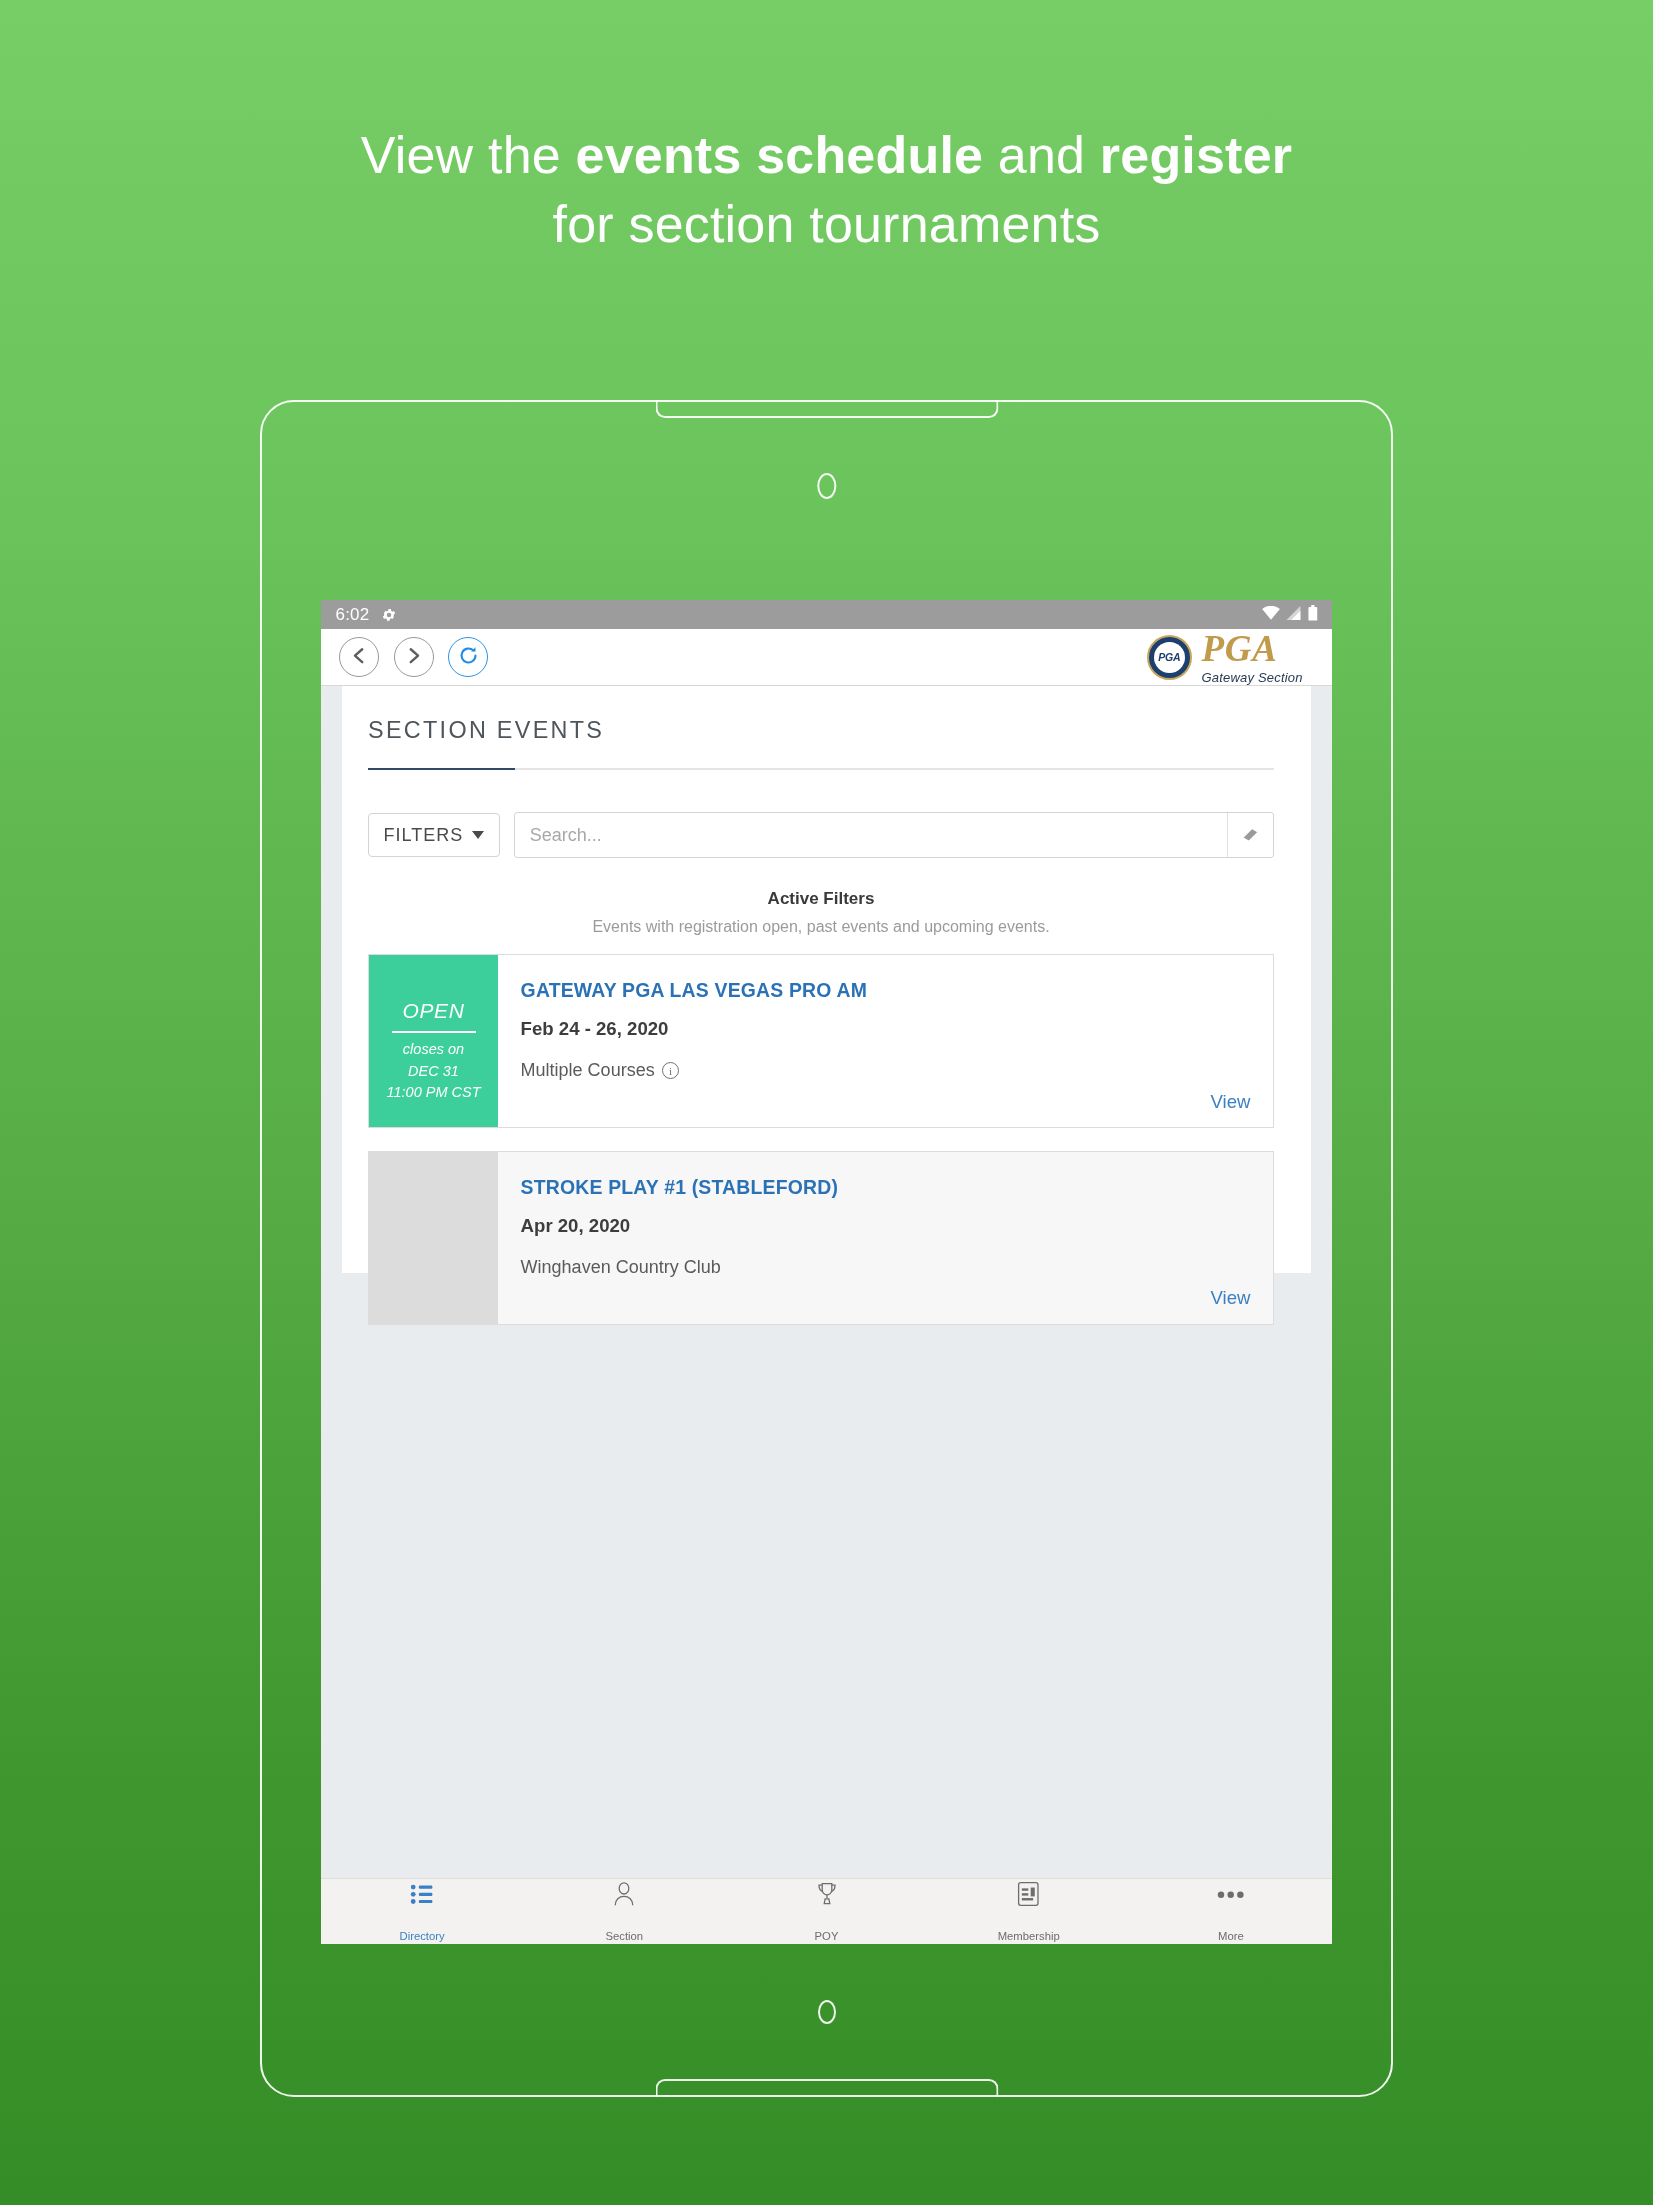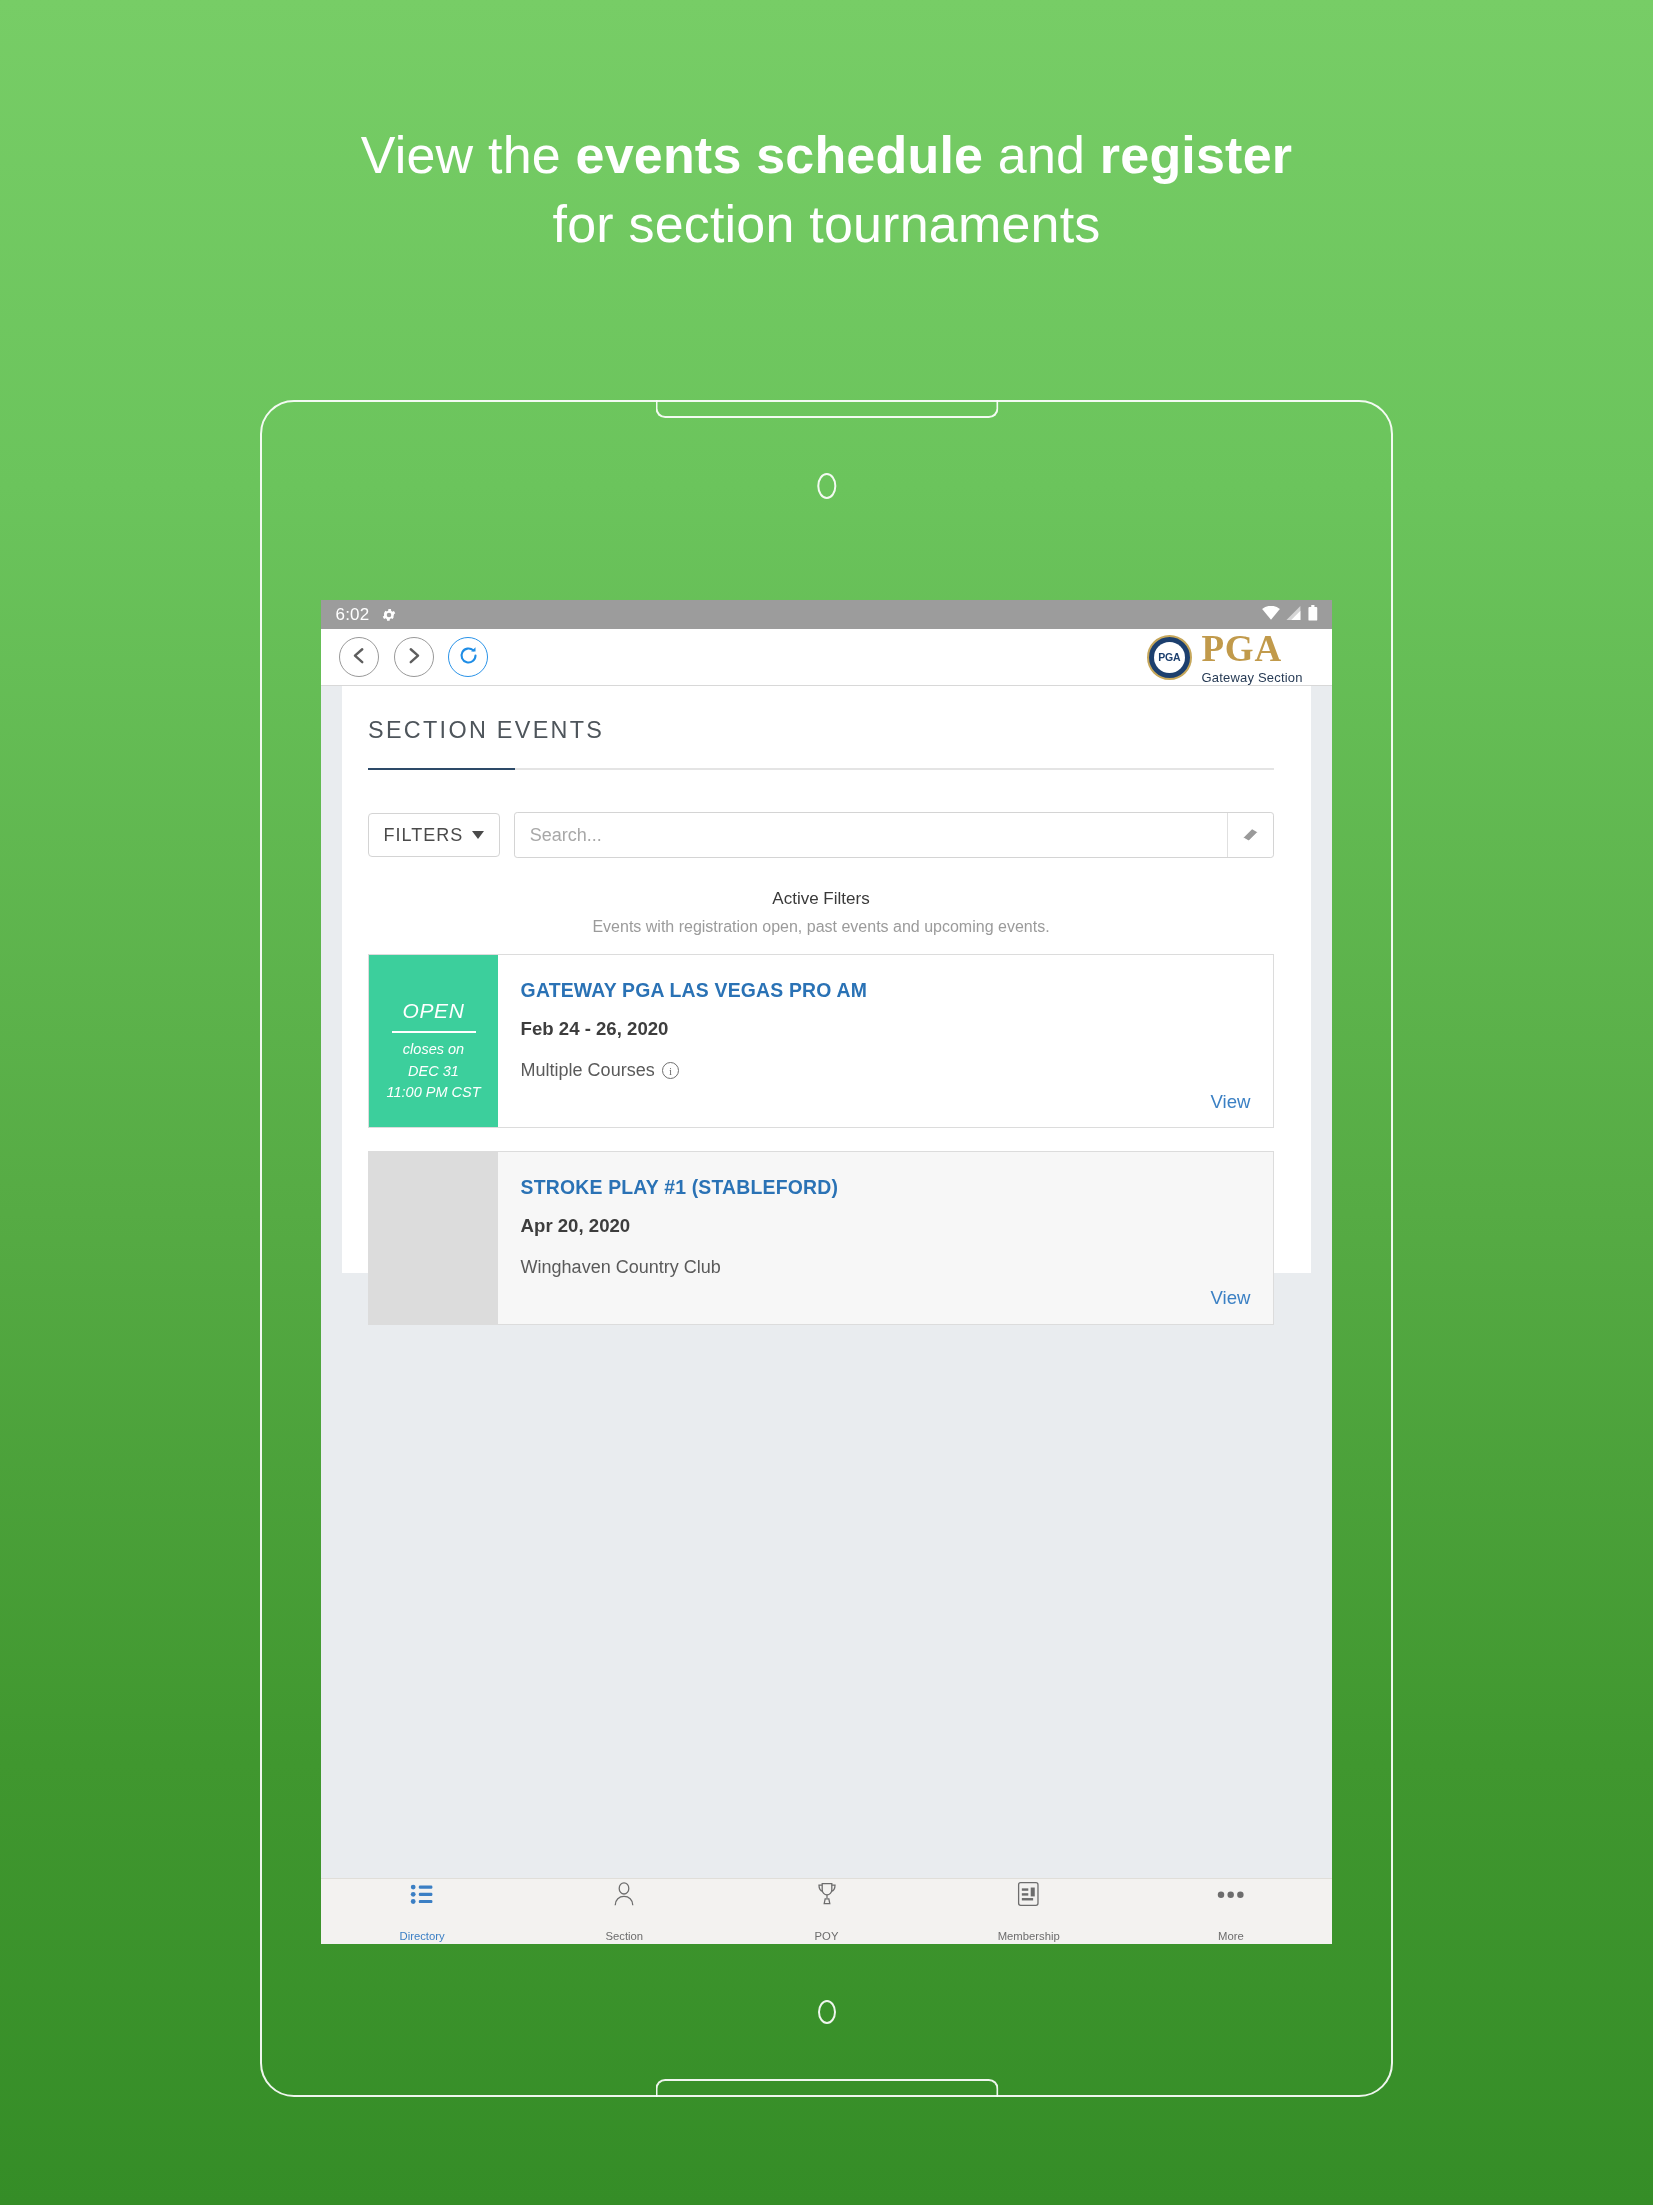--- a/index.html
+++ b/index.html
@@ -151,20 +151,21 @@
   }
   .nav-btn.refresh {
     border-color: #2a93e8;
   }
   .brand {
     margin-left: auto;
     display: flex;
     align-items: center;
     gap: 9.7px;
     padding-right: 11.3px;
+    font-style: italic;
   }
   .brand-seal {
     width: 45px;
     height: 45px;
     border-radius: 50%;
     background: #1c3f6e;
     border: 2.4px solid #c6a75b;
     display: flex;
     align-items: center;
     justify-content: center;
@@ -297,21 +298,21 @@
     background: #ffffff;
   }
 
   .active-filters {
     text-align: center;
     margin-top: 31px;
   }
   .active-filters-title {
     font-size: 17px;
     color: #3a3a3a;
-    font-weight: 400;
+    font-weight: 700;
   }
   .active-filters-desc {
     font-size: 16px;
     color: #9b9b9b;
     margin-top: 9px;
   }
 
   
   .cards { margin-top: 18px; }
   .event-card {

